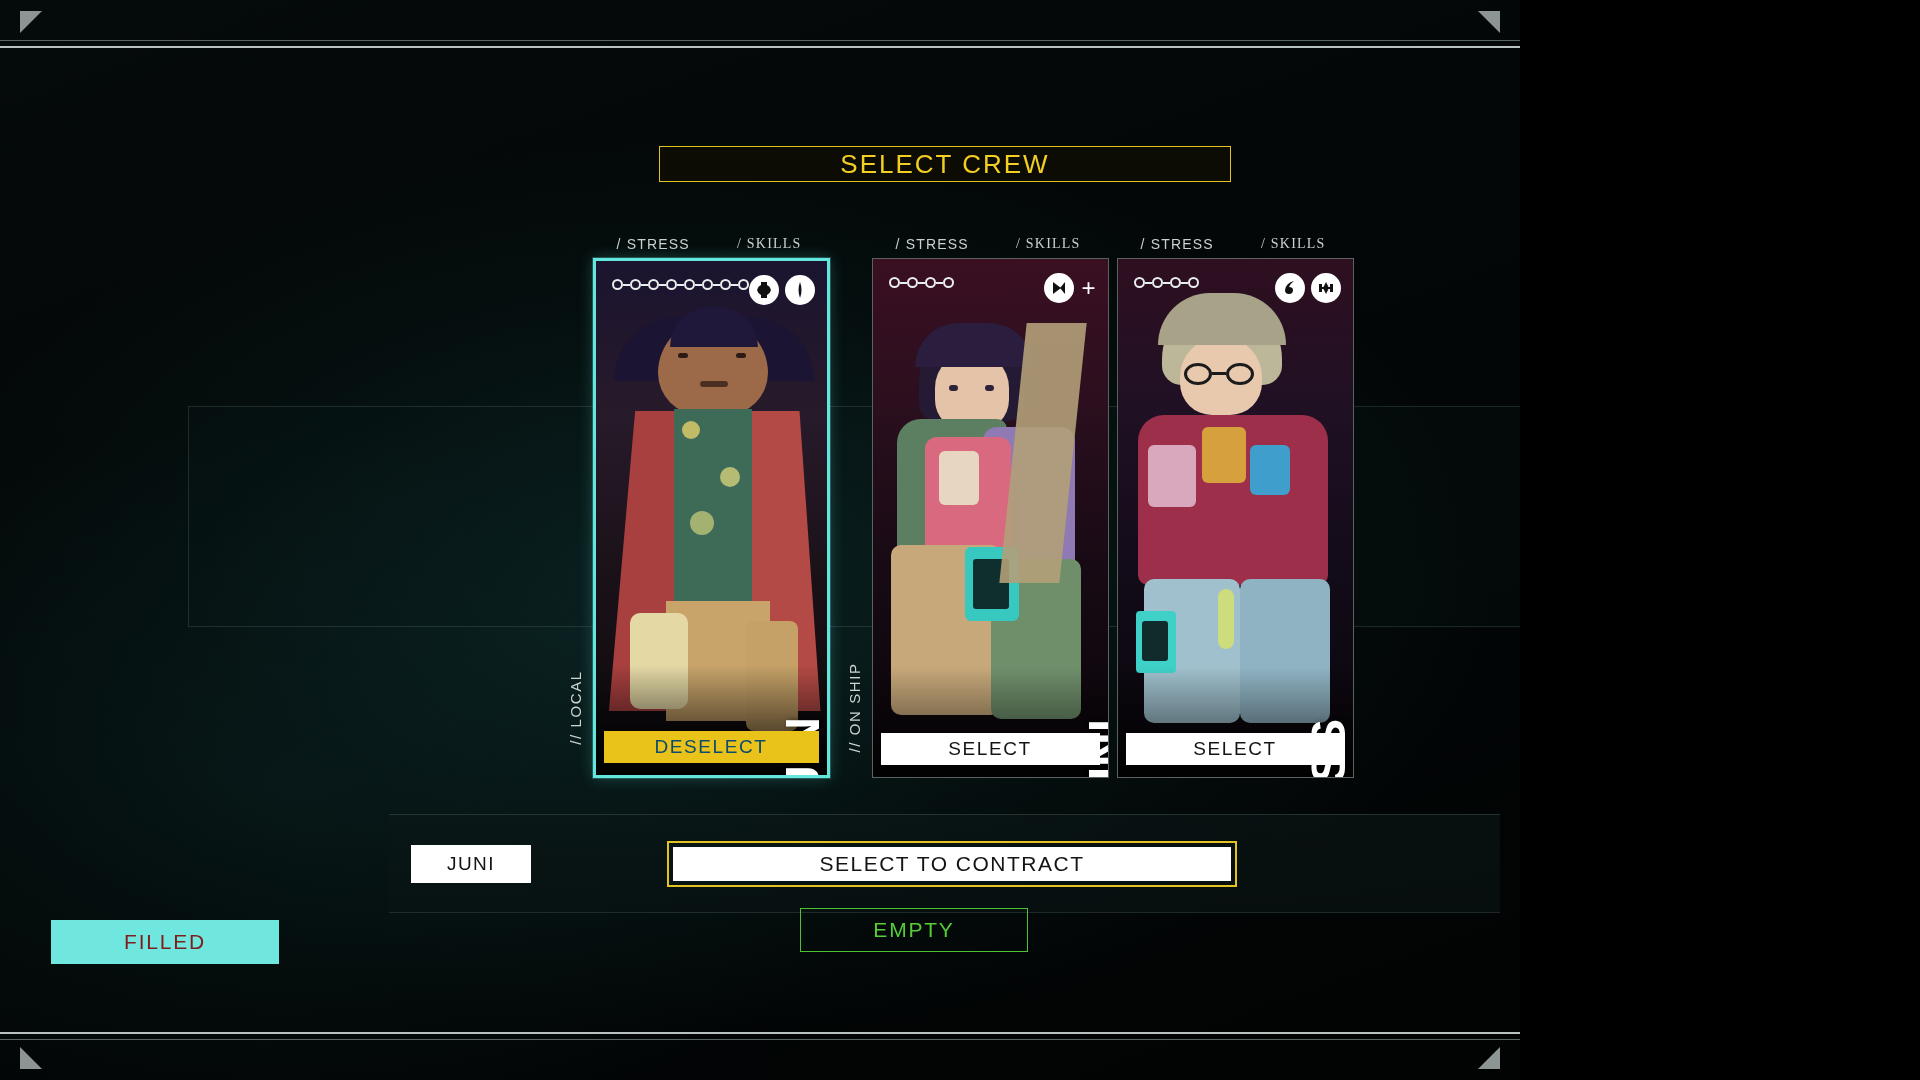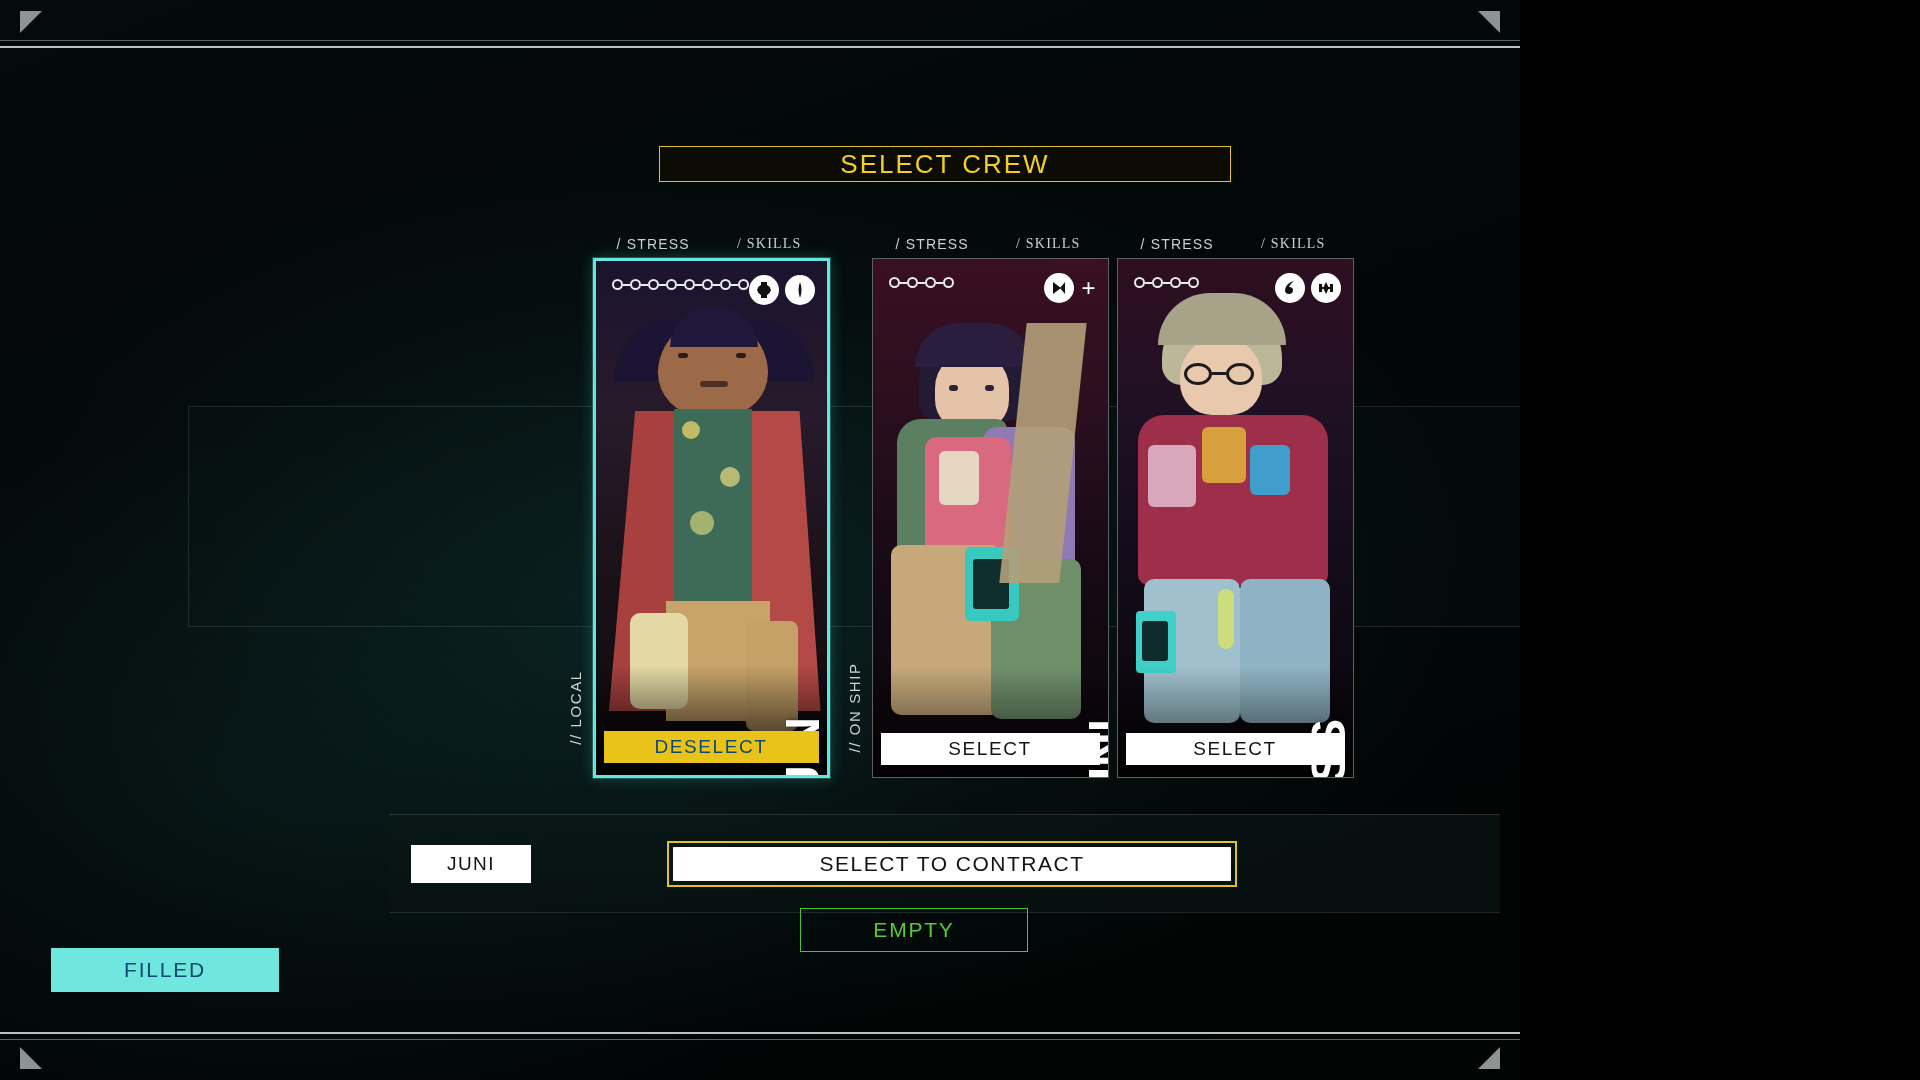--- a/index.html
+++ b/index.html
@@ -304,23 +304,23 @@
     height: 44px;
     width: 228px;
     display: flex;
     align-items: center;
     justify-content: center;
     font-size: 21px;
     letter-spacing: 1.8px;
     font-family: "Liberation Sans", sans-serif;
   }
   #badge-filled {
-    left: 51px; top: 948px;
+    left: 51px; top: 920px;
     background: #6fe6de;
-    color: #0c4a6e;
+    color: #7f1d1d;
   }
   #badge-empty {
     right: 492px; top: 908px;
     background: transparent;
     border: 1px solid #4cc331;
     color: #55cc38;
   }
   .shape { position: absolute; }
 </style>
 </head>

